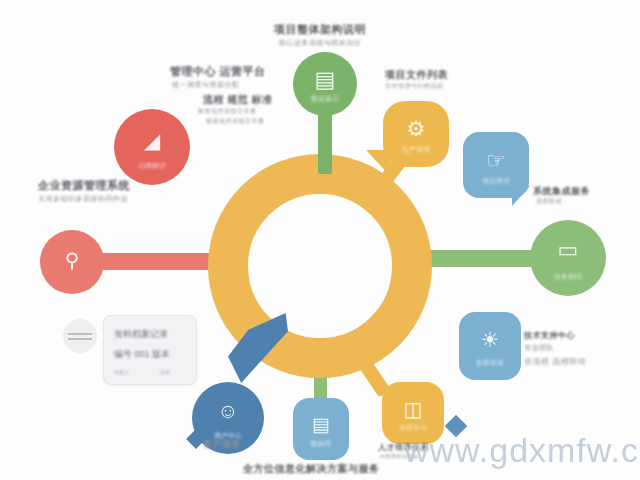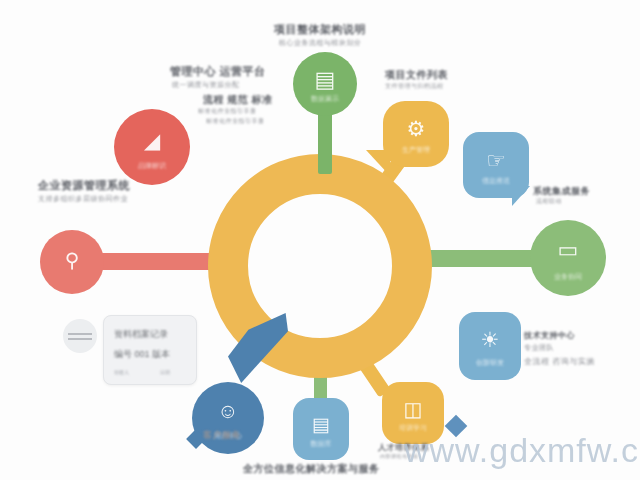--- a/index.html
+++ b/index.html
@@ -189,24 +189,24 @@
   <div class="txt" style="left:38px;top:194px;font-size:7px;">支持多组织多层级协同作业</div>
 
   <div class="txt head" style="left:385px;top:68px;font-size:10px;">项目文件列表</div>
   <div class="txt" style="left:385px;top:82px;font-size:6px;">文件管理与归档流程</div>
 
   <div class="txt head" style="left:533px;top:185px;font-size:9px;">系统集成服务</div>
   <div class="txt" style="left:536px;top:197px;font-size:6px;">流程联动</div>
 
   <div class="txt head" style="left:524px;top:330px;font-size:8px;">技术支持中心</div>
   <div class="txt" style="left:524px;top:343px;font-size:7px;">专业团队</div>
-  <div class="txt" style="left:524px;top:356px;font-size:8px;">全流程 咨询与实施</div>
+  <div class="txt" style="left:524px;top:356px;font-size:8px;">全流程 流程联动</div>
 
   <div class="txt head" style="left:378px;top:442px;font-size:8px;">人才培养体系</div>
   <div class="txt" style="left:380px;top:453px;font-size:5px;">内部课程与考核</div>
 
-  <div class="txt" style="left:203px;top:429px;font-size:9px;font-weight:bold;">客户服务</div>
+  <div class="txt" style="left:203px;top:438px;font-size:9px;font-weight:bold;">客户服务</div>
 
   <div class="txt head" style="left:243px;top:462px;font-size:10px;">全方位信息化解决方案与服务</div>
 
   <div class="wm" style="left:404px;top:431px;">www.gdxmfw.com</div>
 
 </div>
 
 </body></html>

